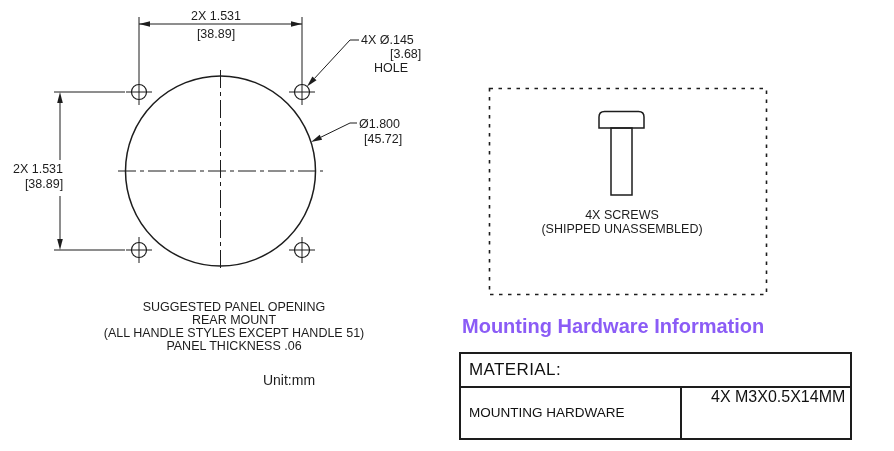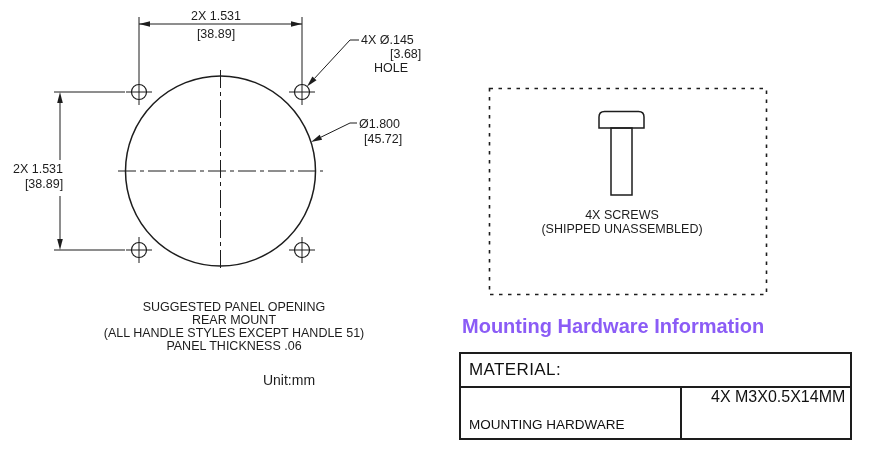--- a/index.html
+++ b/index.html
@@ -24,21 +24,21 @@
   }
   .hw-table .hdr {
     height:34px; border-bottom:2px solid #1d1d1d;
     display:flex; align-items:center; padding-left:8px;
     font-size:17px; letter-spacing:0.4px;
   }
   .hw-table .row { display:flex; min-height:50px; }
   .hw-table .cell-label {
     width:221px; border-right:2px solid #1d1d1d;
     padding:5px 6px 5px 8px; font-size:13.5px; line-height:1.2;
-    display:flex; flex-direction:column; justify-content:flex-end;
+    display:flex; flex-direction:column; justify-content:center;
   }
   .hw-table .cell-value {
     flex:1; display:flex; align-items:flex-start;
     padding-left:29px; font-size:16px;
   }
 </style>
 </head>
 <body>
 
 <div class="stage">

